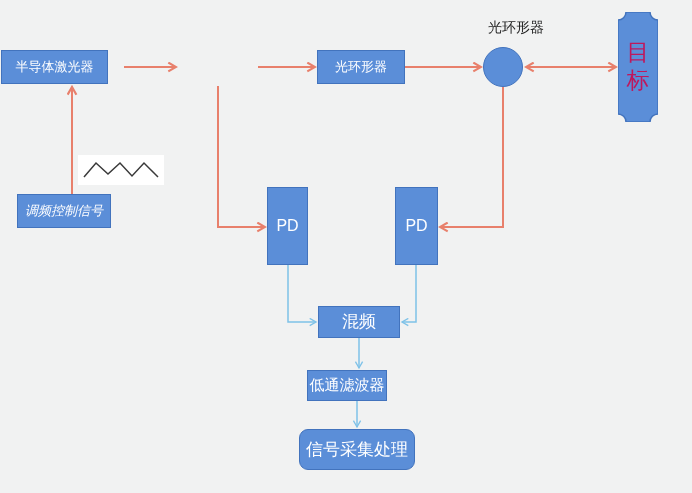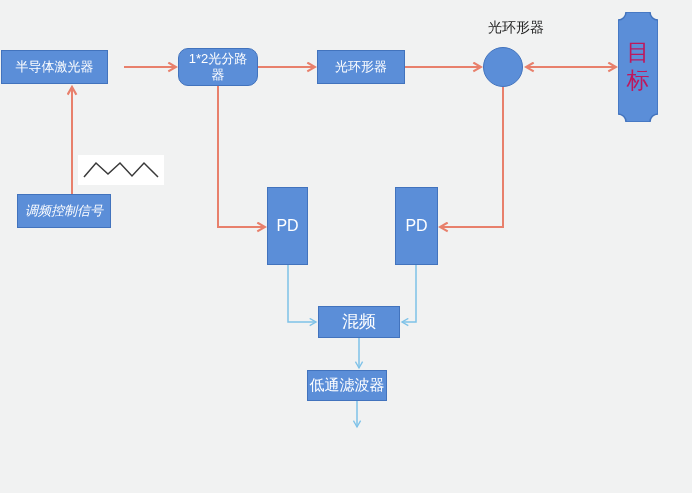--- a/index.html
+++ b/index.html
@@ -103,21 +103,20 @@
   <div class="node node-laser">半导体激光器</div>
 
   <div class="node node-fm">调频控制信号</div>
 
   <div class="waveform-box">
     <svg width="80" height="24" viewBox="0 0 80 24">
       <polyline points="3,19 15,5 27,16 39,5 51,18 63,5 77,19" fill="none" style="stroke:var(--waveform-stroke,#3a3a3a)" stroke-width="1.5"></polyline>
     </svg>
   </div>
 
-  <div class="node node-splitter">1*2光分路器</div>
 
   <div class="node node-isolator">光环形器</div>
 
   <div class="circulator-label">光环形器</div>
 
   <div class="node node-circulator"></div>
 
   <div class="node node-target">
     <svg class="target-shape" width="40" height="110" viewBox="0 0 40 110">
       <path d="M8,0 H32 A8,8 0 0 0 40,8 V102 A8,8 0 0 0 32,110 H8 A8,8 0 0 0 0,102 V8 A8,8 0 0 0 8,0 Z"></path>
@@ -126,14 +125,15 @@
   </div>
 
   <div class="node node-pd-left">PD</div>
 
   <div class="node node-pd-right">PD</div>
 
   <div class="node node-mixer">混频</div>
 
   <div class="node node-lpf">低通滤波器</div>
 
+  <div class="node node-dsp">信号采集处理</div>
 
 </div>
 
 </body></html>

